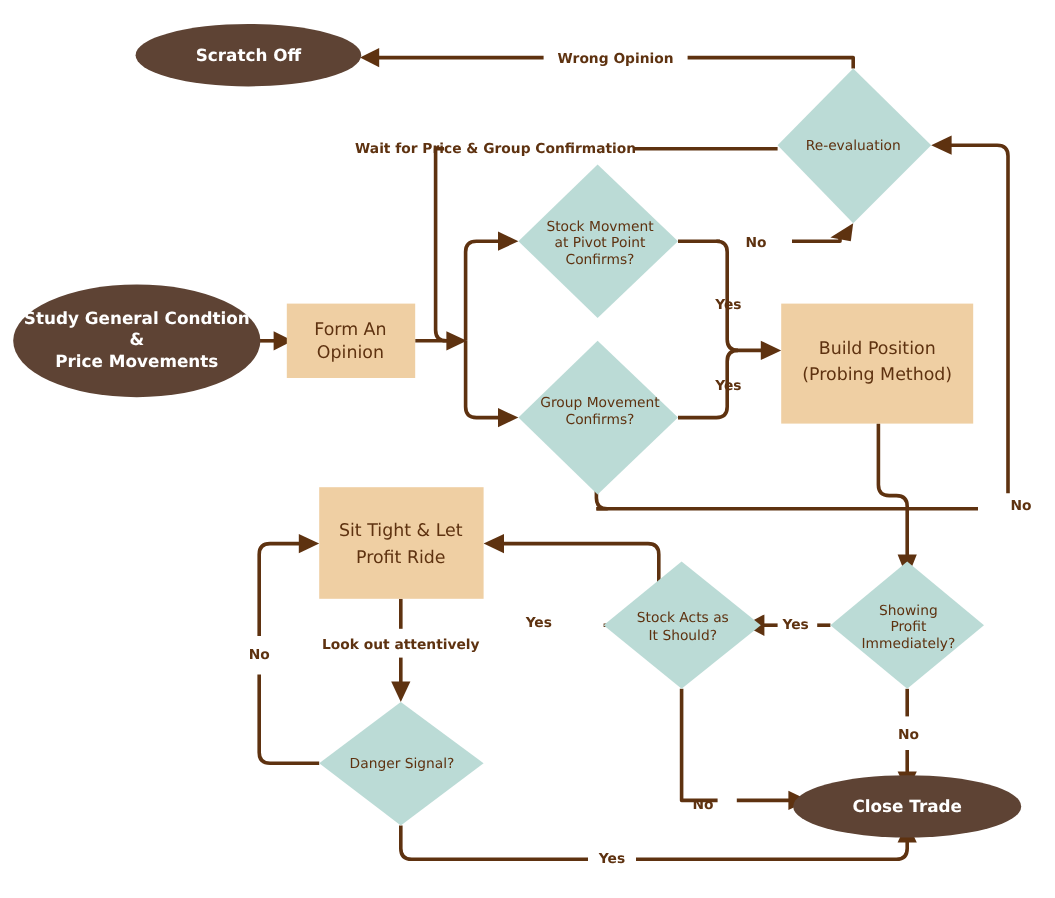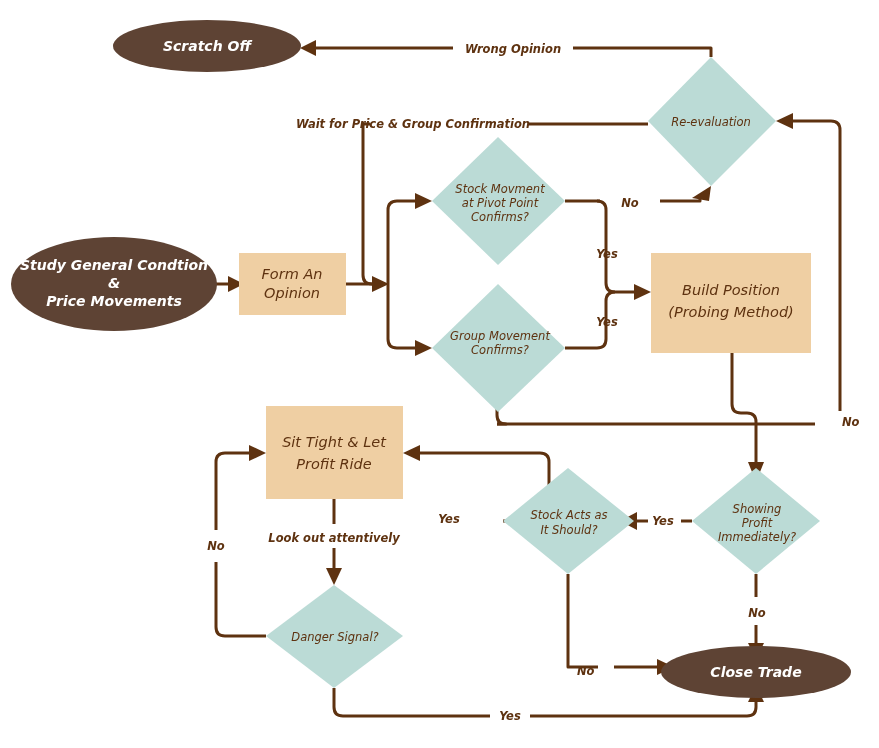--- a/index.html
+++ b/index.html
@@ -12,21 +12,20 @@
     width: 879px;
     height: 748px;
     font-family: "DejaVu Sans", sans-serif;
     overflow: hidden;
   }
   #flow-root {
     position: relative;
     width: 879px;
     height: 584px;
     background: #ffffff;
-    font-style: italic;
   }
   svg#flow-svg {
     display: block;
     width: 879px;
     height: 748px;
   }
   .conn {
     fill: none;
     stroke: #5E3210;
     stroke-width: 3;

